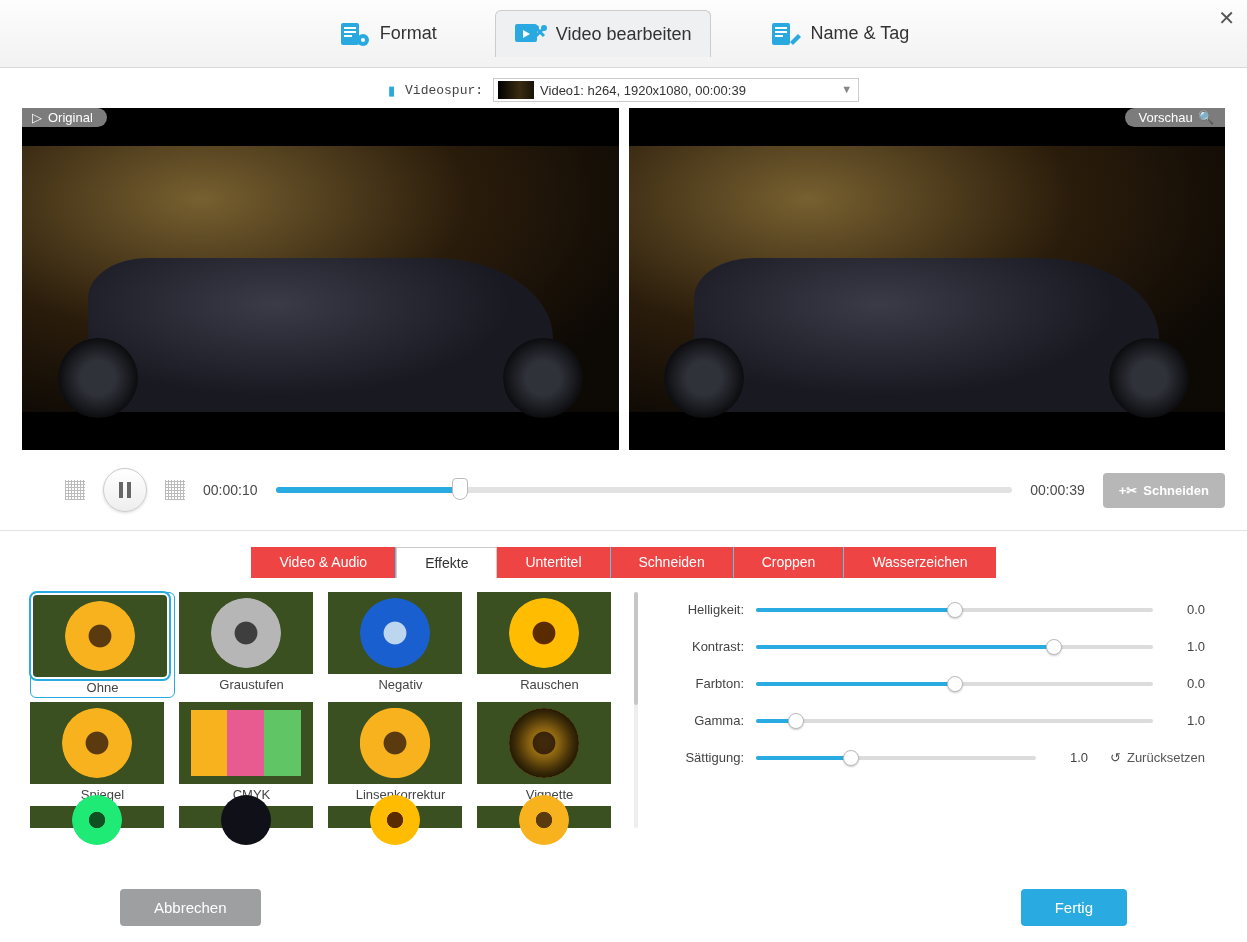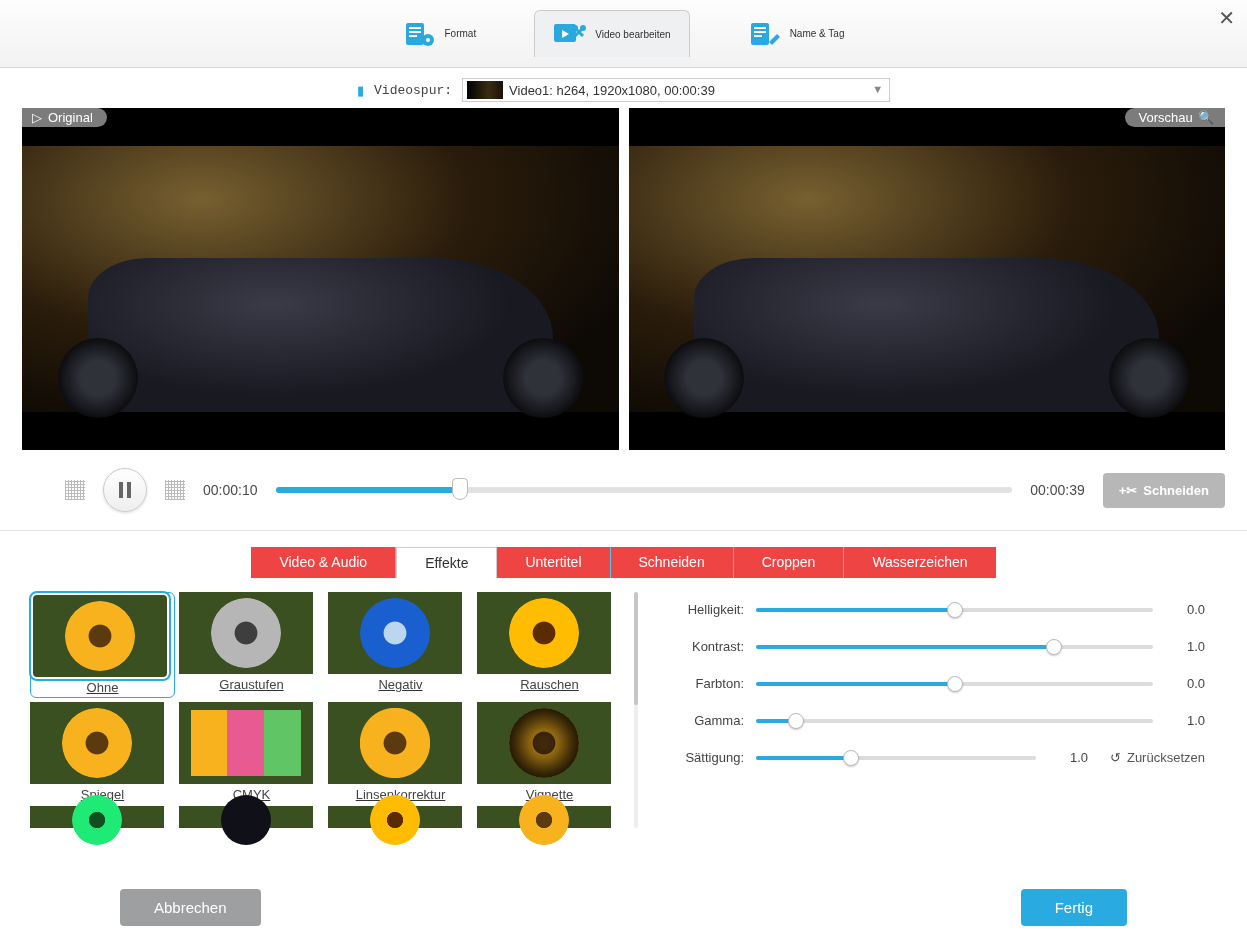--- a/index.html
+++ b/index.html
@@ -2,26 +2,26 @@
 <html><head>
 <meta charset="utf-8">
 <style>
 * { box-sizing: border-box; margin: 0; padding: 0; }
 body { font-family: "Segoe UI", Arial, sans-serif; font-size: 13px; color: #333; background: #fff; width: 1247px; height: 942px; overflow: hidden; }
 
 .top-bar { height: 68px; background: linear-gradient(#fdfdfd, #f2f2f2); border-bottom: 1px solid #d8d8d8; display: flex; justify-content: center; align-items: center; gap: 40px; position: relative; }
 .top-bar .close { position: absolute; right: 12px; top: 6px; font-size: 20px; color: #555; cursor: pointer; }
 .top-tab { display: flex; align-items: center; gap: 8px; padding: 8px 18px; cursor: pointer; border-radius: 6px 6px 0 0; }
 .top-tab.active { background: #eef0f1; border: 1px solid #ccc; border-bottom: none; }
-.top-tab-label { font-size: 10px; color: #333; }
+.top-tab-label { font-size: 18px; color: #333; }
 .top-icon { width: 34px; height: 30px; display: inline-flex; align-items: center; justify-content: center; }
 
 .track-row { display: flex; justify-content: center; align-items: center; gap: 10px; padding: 10px 0 6px 0; }
 .track-label { color: #444; font-family: Liberation Mono, monospace; }
-.track-select { border: 1px solid #ccc; padding: 2px 26px 2px 4px; width: 428px; display:flex; align-items:center; gap:6px; position:relative; background:#fff; cursor:pointer;}
+.track-select { border: 1px solid #ccc; padding: 2px 26px 2px 4px; width: 366px; display:flex; align-items:center; gap:6px; position:relative; background:#fff; cursor:pointer;}
 .track-select .thumb { width: 36px; height: 18px; background: linear-gradient(90deg,#000 0%,#3a2c12 60%,#1a1208 100%); display:inline-block; }
 .track-select .chev { position:absolute; right:6px; top:4px; color:#888; font-size:11px;}
 
 .preview-area { padding: 0 22px; position: relative; }
 .badge-left, .badge-right { position: absolute; top: 0; color: #fff; background: #7c7c7c; padding: 2px 12px; border-radius: 0 0 12px 12px; font-size: 13px; display:flex; align-items:center; gap:6px; z-index: 10;}
 .badge-left { left: 22px; border-radius: 0 12px 12px 0; padding-left:10px; padding-right:14px;}
 .badge-right { right: 22px; border-radius: 12px 0 0 12px; padding-left:14px; padding-right:10px;}
 .previews { display: flex; gap: 10px; }
 .video-pane { flex: 1; height: 342px; background: #000; display:flex; align-items:center; justify-content:center; overflow:hidden; }
 .car-scene { width:100%; height:78%; background: radial-gradient(ellipse at 30% 20%, #776030 0%, #2a1c0b 45%, #0d0905 80%); position:relative; }
@@ -39,21 +39,21 @@
 .cut-btn { background:#b7b7b7; color:#fff; padding:10px 16px; border-radius:4px; display:flex; align-items:center; gap:6px; cursor:pointer; font-weight:600;}
 
 .sep { height:1px; background:#e3e3e3; margin:0 0 16px 0;}
 
 .subtabs { display:flex; justify-content:center; }
 .subtab { padding:7px 28px; background:#ef4444; color:#fff; border-right:1px solid #5cc3ec; cursor:pointer; font-size:14px;}
 .subtab.active { background:#fff; color:#333; border:1px solid #ccc; border-bottom:none;}
 .subtab:last-child{border-right:none;}
 
 .effects-panel { display:flex; padding: 14px 22px 0 30px; gap: 20px; }
-.effects-grid-wrap { display:flex; gap:12px; width:608px;text-decoration:underline;}
+.effects-grid-wrap { display:flex; gap:12px; width:608px;}
 .effects-grid { display:grid; grid-template-columns: repeat(4, 145px); gap: 4px 4px;}
 .effect-item { cursor:pointer;}
 .effect-thumb { width:134px; height:82px; background:#3a5020; display:flex; align-items:center; justify-content:center; border:1px solid transparent;}
 .effect-item.selected .effect-thumb { outline:2px solid #29abe2; outline-offset:2px; border-radius:4px;}
 .effect-item.selected { border:1px solid #29abe2; border-radius:6px; padding:2px;}
 .effect-label { text-align:center; padding:3px 0 0 0; color:#444;}
 .sunflower { width:70px; height:70px; border-radius:50%; background: radial-gradient(circle,#5b3a10 0 22%, #f7b21e 24% 70%, transparent 72%); }
 .sunflower.gray { filter: grayscale(1);} 
 .sunflower.neg { background: radial-gradient(circle,#bcd6f0 0 22%, #1a5fd0 24% 70%, transparent 72%);} 
 .sunflower.noise { filter: contrast(1.2) saturate(1.2);} 

